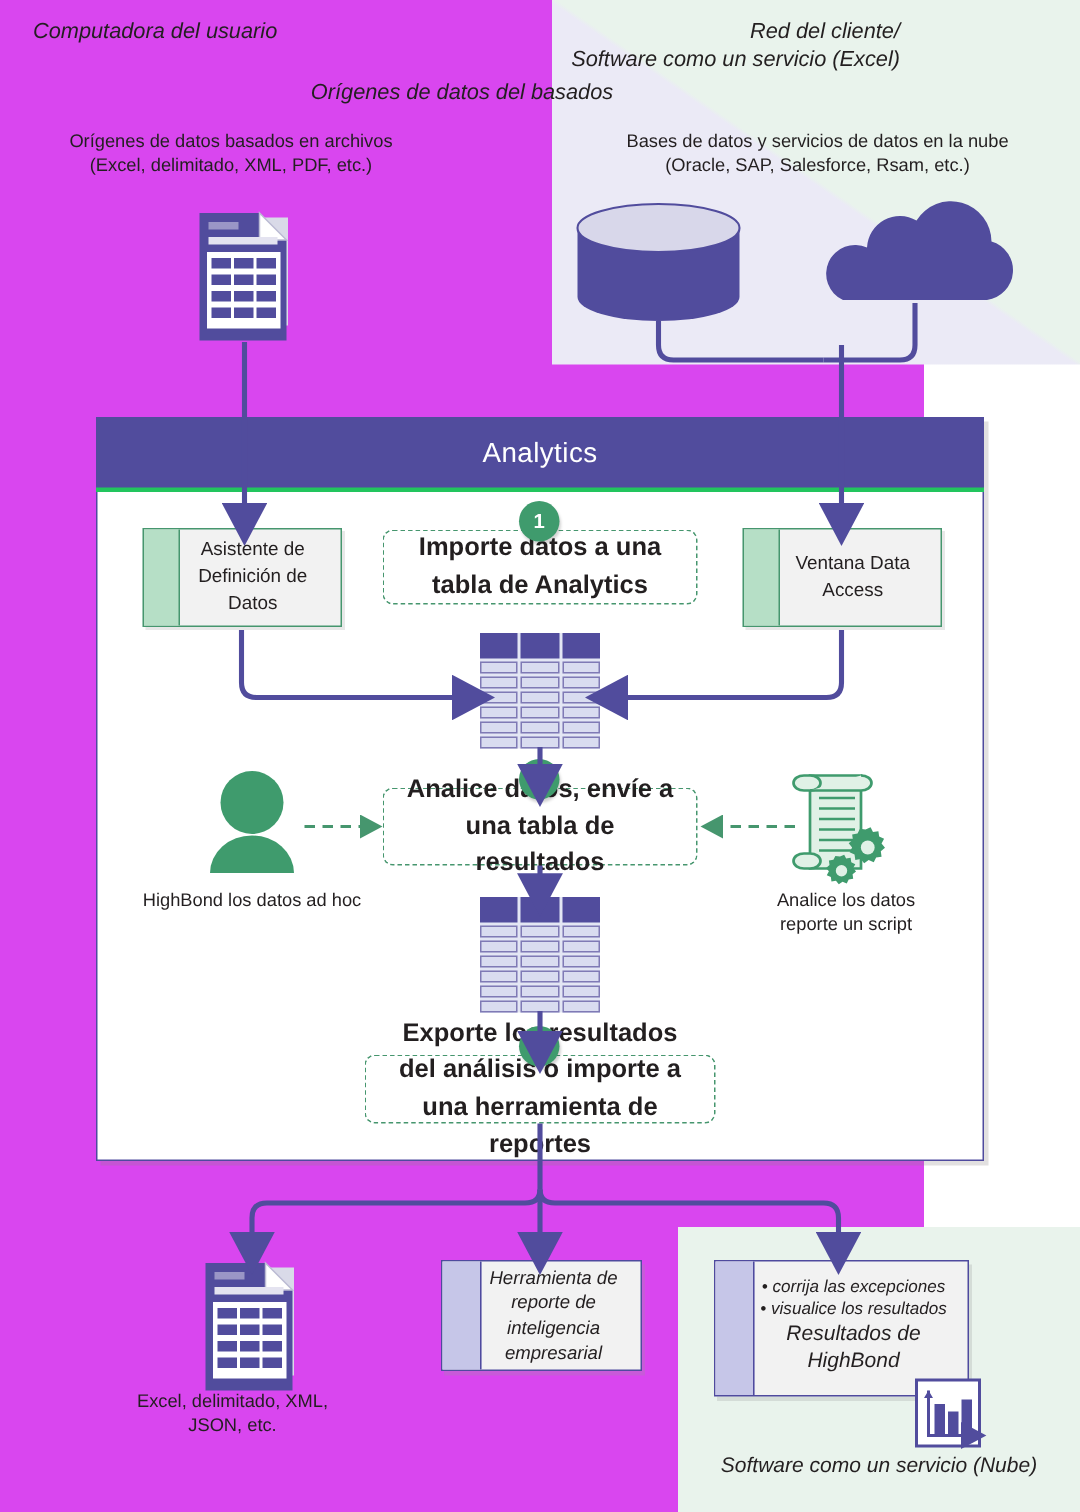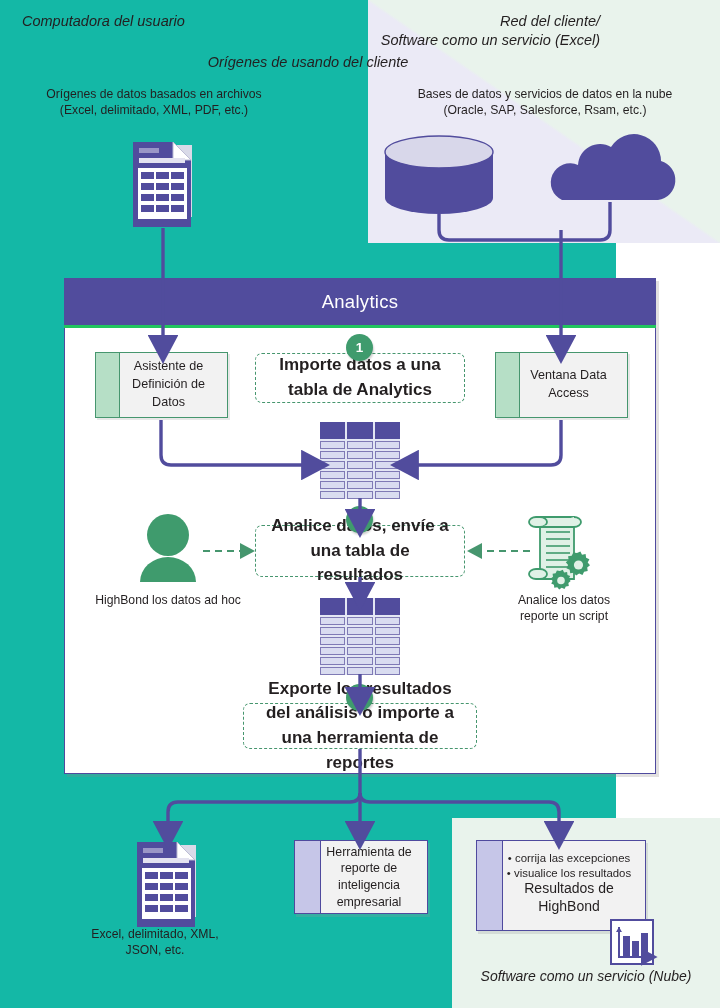--- a/index.html
+++ b/index.html
@@ -5,21 +5,21 @@
   * { box-sizing: border-box; margin: 0; padding: 0; }
   html, body {
     width: 720px; height: 1008px;
     background: #ffffff;
     font-family: "Liberation Sans", sans-serif;
     overflow: hidden;
   }
   #stage {
     position: relative;
     width: 616px; height: 1008px;
-    background: #14b8a6;
+    background: #d946ef;
   }
 
   
   .region { position: absolute; }
 
   #region-top-right {
     left: 368px; top: 0; width: 352px; height: 243px;
     background: linear-gradient(to bottom left, #e9f3ec 0%, #e9f3ec 49.6%, #ebeaf6 50.4%, #ebeaf6 100%);
   }
   #region-bottom-right {
@@ -103,20 +103,21 @@
   .tbl .body .row i { display: block; height: 8px; flex: 1; background: #d9dcf0; border: 1px solid #7f7ab5; }
   #table-import  { left: 320px; top: 422px; width: 80px; }
   #table-results { left: 320px; top: 598px; width: 80px; }
 
   
   .pbox {
     position: absolute; background: #f2f2f2; border: 1.4px solid #4f4a9e;
     display: flex; align-items: center; justify-content: flex-start;
     text-align: center; color: #231f20;
     box-shadow: 2px 3px 0 rgba(150,150,150,0.25);
+    font-style: italic;
   }
   .pbox::before {
     content: ""; position: absolute; left: 0; top: 0; bottom: 0; width: 25px;
     background: #c6c6e8; border-right: 1.3px solid #4f4a9e;
   }
   .pbox .inner { position: relative; padding-left: 22px; padding-right: 6px; width: 100%; }
   #box-bi-tool { left: 294px; top: 840px; width: 134px; height: 74px; font-size: 12.4px; line-height: 1.34; }
   #box-highbond { left: 476px; top: 840px; width: 170px; height: 91px; }
   #hb-title { font-size: 14px; line-height: 1.25; margin-bottom: 5px; }
   #hb-bullets { font-size: 11.4px; line-height: 1.3; text-align: center; }
@@ -129,21 +130,21 @@
 <body>
 
 <div id="stage">
 
   <div class="region" id="region-top-right"></div>
   <div class="region" id="region-bottom-right"></div>
 
   <div class="txt italic" id="label-user-computer">Computadora del usuario</div>
   <div class="txt italic" id="label-client-network">Red del cliente/
 Software como un servicio (Excel)</div>
-  <div class="txt italic" id="label-client-sources">Orígenes de usando del cliente</div>
+  <div class="txt italic" id="label-client-sources">Orígenes de datos del basados</div>
 
   <div class="txt" id="cap-file-sources">Orígenes de datos basados en archivos
 (Excel, delimitado, XML, PDF, etc.)</div>
   <div class="txt" id="cap-cloud-sources">Bases de datos y servicios de datos en la nube
 (Oracle, SAP, Salesforce, Rsam, etc.)</div>
 
   <div id="analytics-panel"></div>
   <div id="analytics-header">Analytics</div>
 
   <div class="gbox" id="box-data-access">

